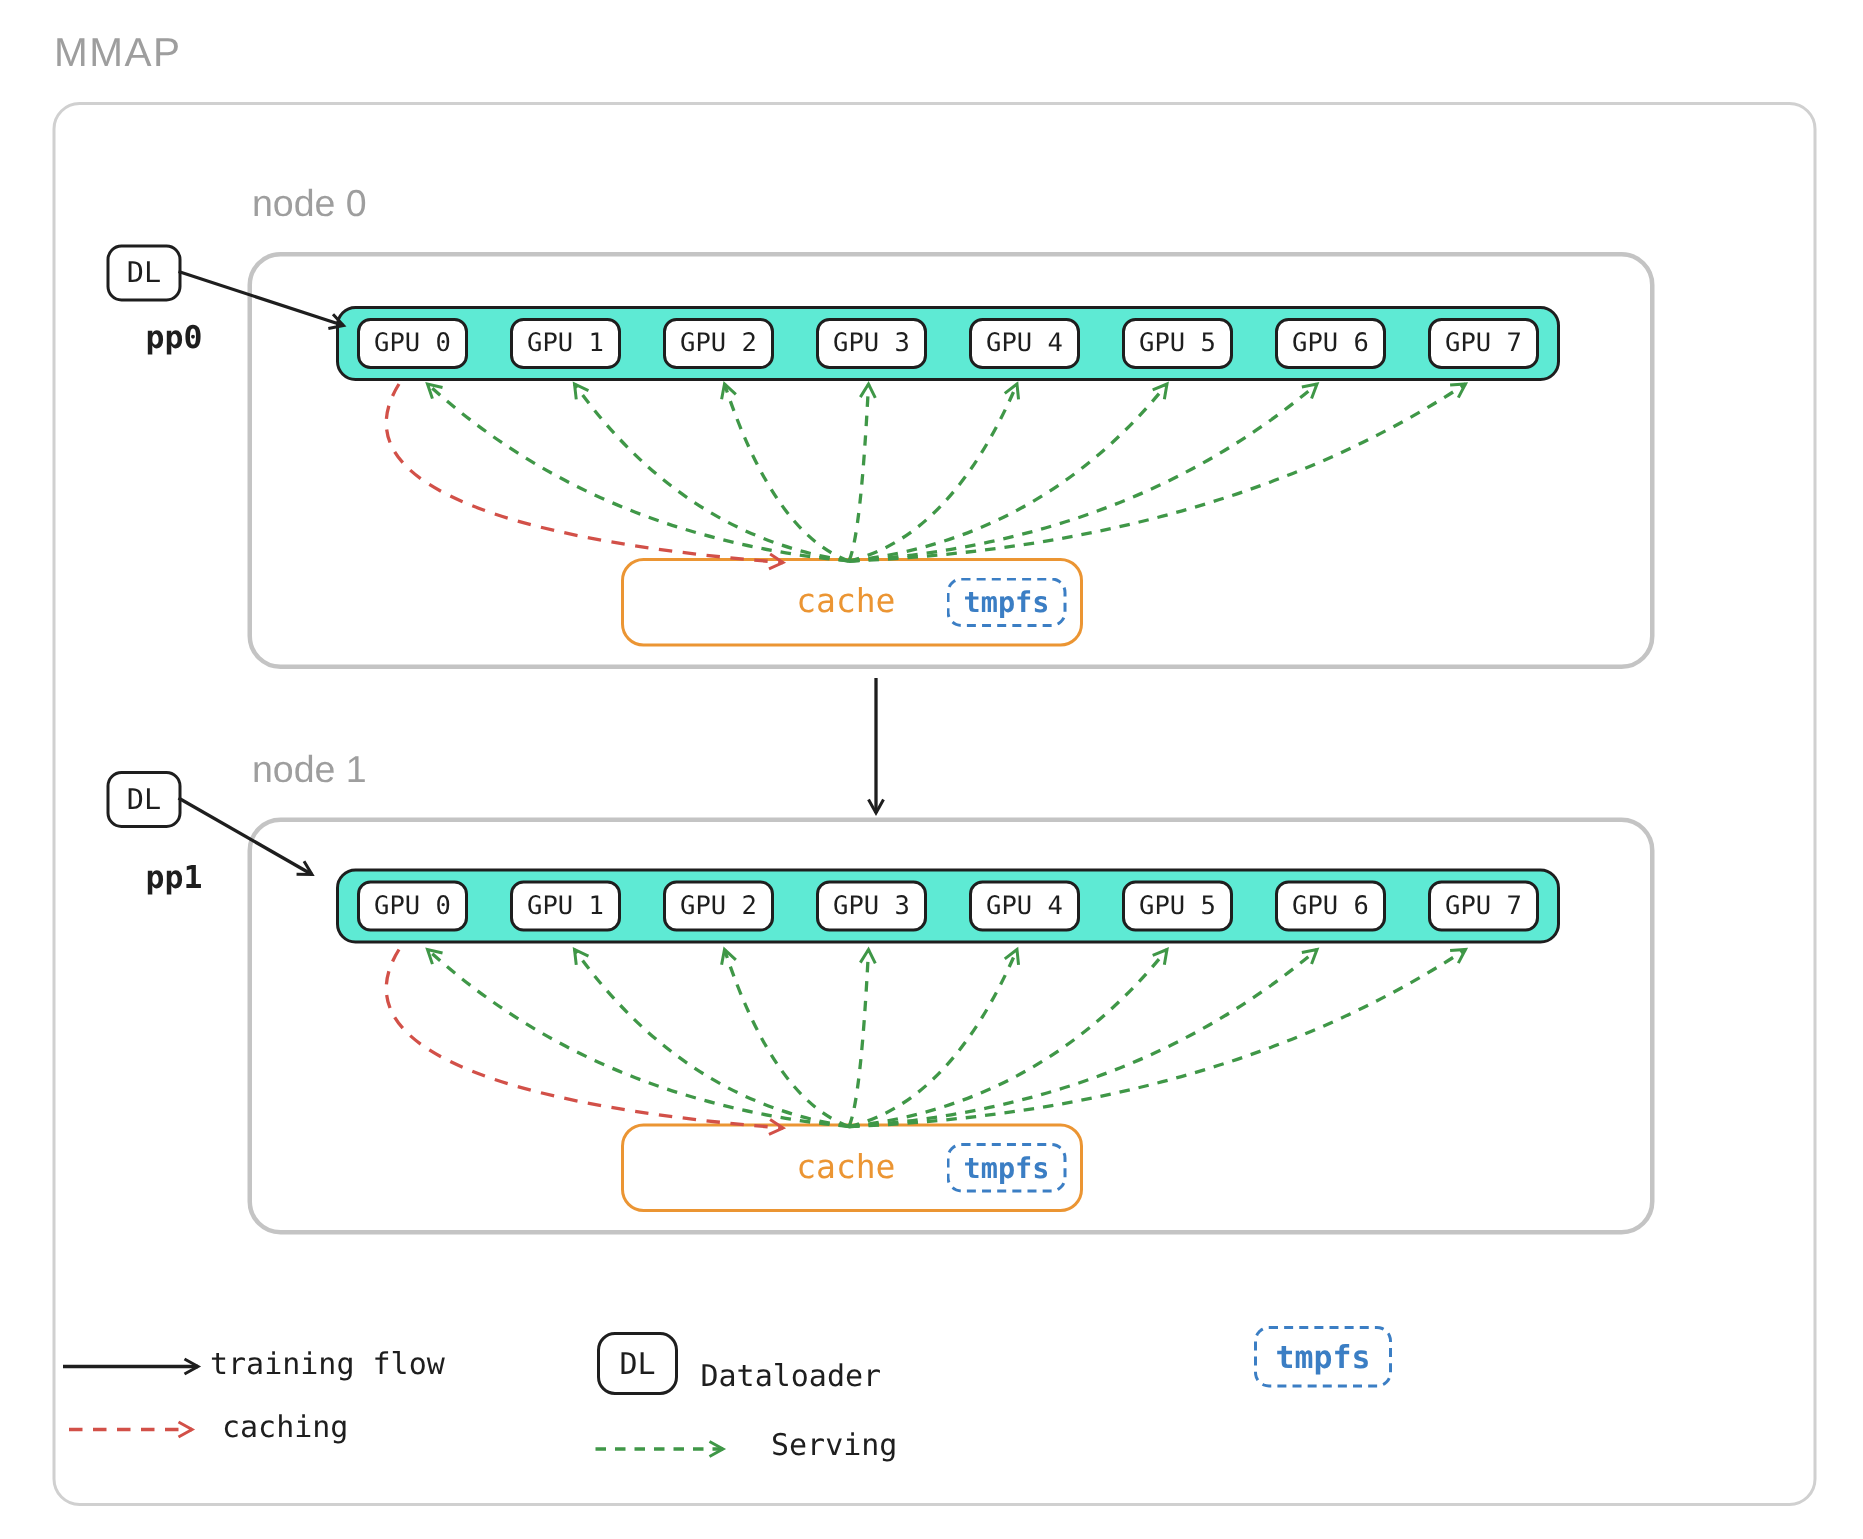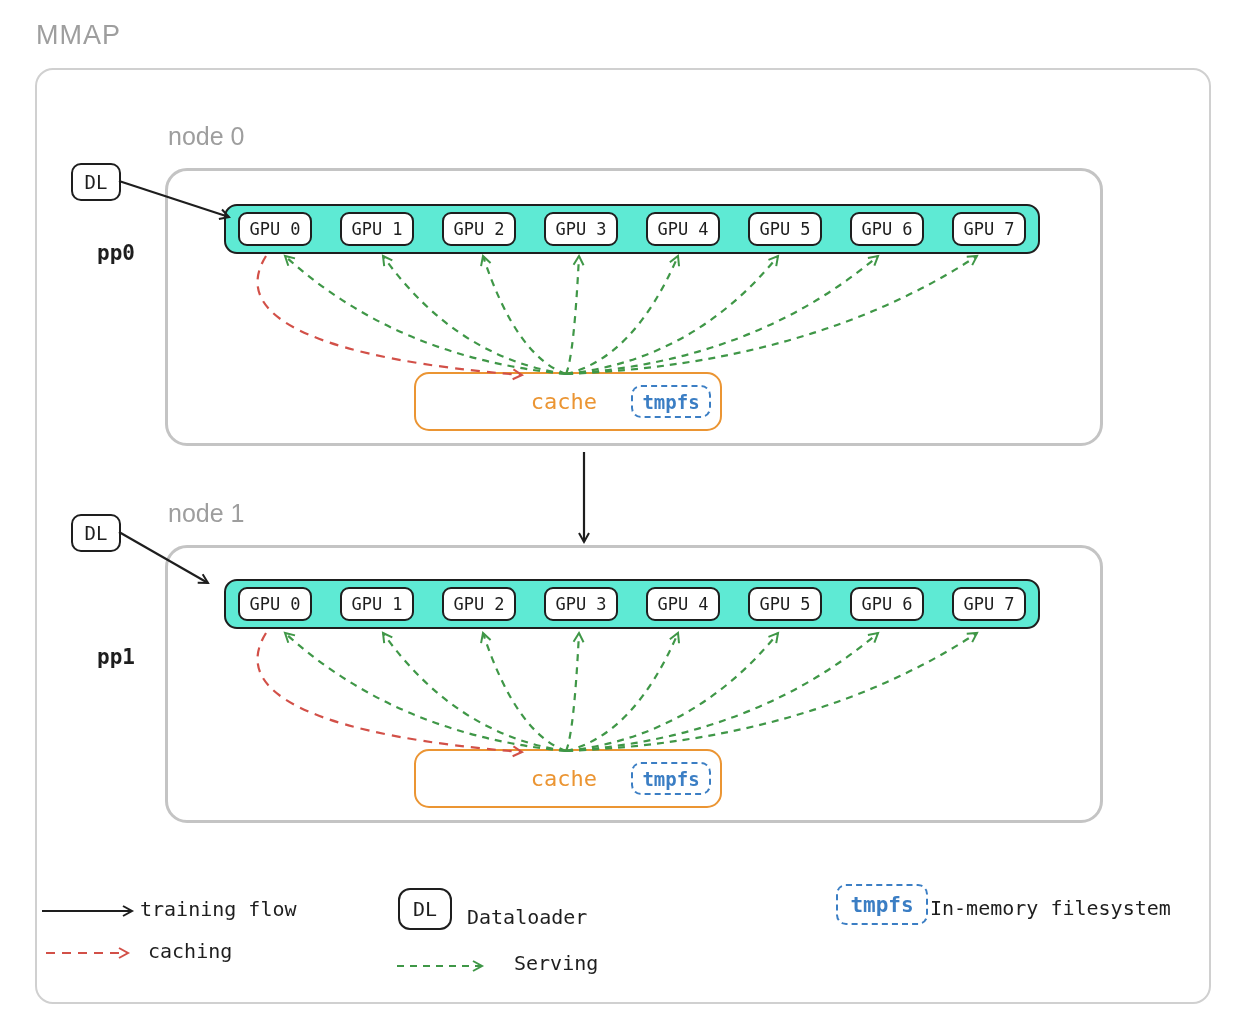--- a/index.html
+++ b/index.html
@@ -24,21 +24,21 @@
     position:absolute;left:168px;font-size:25px;color:var(--label-gray);
     font-family:"Liberation Sans", sans-serif;
   }
   .dl-box{
     position:absolute;left:71px;width:46px;height:34px;
     border:2px solid var(--ink);border-radius:10px;background:#fff;
     display:flex;align-items:center;justify-content:center;
     font-size:19px;color:var(--ink);
   }
   .pp-label{
-    position:absolute;left:97px;font-size:21px;font-weight:bold;color:var(--ink);margin-top:28px;
+    position:absolute;left:97px;font-size:21px;font-weight:bold;color:var(--ink);
   }
   .gpu-row{
     position:absolute;left:224px;width:816px;height:50px;
     border:2px solid var(--ink);border-radius:13px;background:#5eead4;
     display:flex;align-items:center;justify-content:space-between;
     padding:0 12px;box-sizing:border-box;
   }
   .gpu-box{
     width:74px;height:34px;border:2px solid var(--ink);border-radius:9px;
     display:flex;align-items:center;justify-content:center;
@@ -98,21 +98,21 @@
   </div>
 
   <div class="cache-box" style="top:372px">
     <span class="cache-text">cache</span>
     <span class="tmpfs-chip">tmpfs</span>
   </div>
 
   <div class="node-label" style="top:499px">node 1</div>
   <div class="node-box" style="top:545px"></div>
   <div class="dl-box" style="top:514px">DL</div>
-  <div class="pp-label" style="top:617px">pp1</div>
+  <div class="pp-label" style="top:573px">pp1</div>
 
   <div class="gpu-row" style="top:579px">
     <div class="gpu-box">GPU 0</div>
     <div class="gpu-box">GPU 1</div>
     <div class="gpu-box">GPU 2</div>
     <div class="gpu-box">GPU 3</div>
     <div class="gpu-box">GPU 4</div>
     <div class="gpu-box">GPU 5</div>
     <div class="gpu-box">GPU 6</div>
     <div class="gpu-box">GPU 7</div>
@@ -122,21 +122,20 @@
     <span class="cache-text">cache</span>
     <span class="tmpfs-chip">tmpfs</span>
   </div>
 
   <div class="legend-text" style="left:140px;top:897px">training flow</div>
   <div class="legend-text" style="left:148px;top:939px">caching</div>
   <div class="dl-box legend-dl">DL</div>
   <div class="legend-text" style="left:467px;top:905px">Dataloader</div>
   <div class="legend-text" style="left:514px;top:951px">Serving</div>
   <div class="tmpfs-chip legend-tmpfs">tmpfs</div>
-  <div class="legend-text" style="left:930px;top:896px">In-memory filesystem</div>
 
   <svg class="arrows" width="1242" height="1026" viewBox="0 0 1242 1026">
     <defs>
       <marker id="m-ink" markerUnits="userSpaceOnUse" markerWidth="16" markerHeight="16" viewBox="0 0 16 16" refX="12" refY="8" orient="auto">
         <path class="mk-ink" d="M3 3 L12 8 L3 13"></path>
       </marker>
       <marker id="m-red" markerUnits="userSpaceOnUse" markerWidth="16" markerHeight="16" viewBox="0 0 16 16" refX="12" refY="8" orient="auto">
         <path class="mk-red" d="M3 3 L12 8 L3 13"></path>
       </marker>
       <marker id="m-green" markerUnits="userSpaceOnUse" markerWidth="16" markerHeight="16" viewBox="0 0 16 16" refX="12" refY="8" orient="auto">

